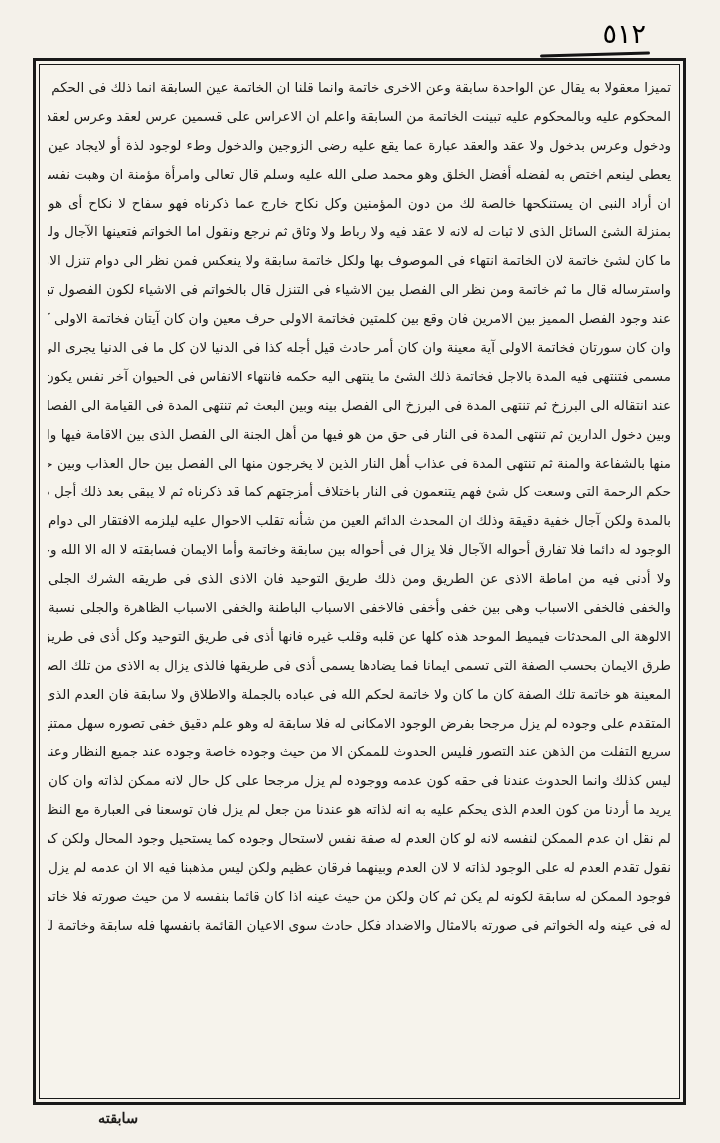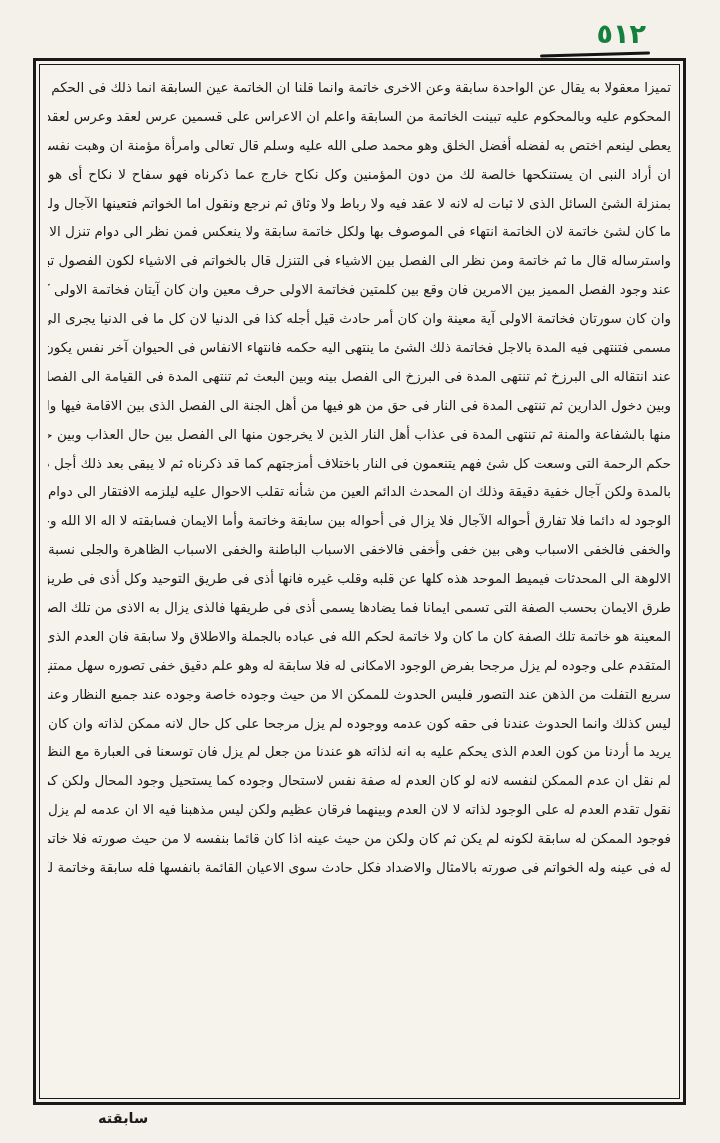--- a/index.html
+++ b/index.html
@@ -12,22 +12,22 @@
     position: relative;
     background: #f4f1ea;
     font-family: "DejaVu Sans", sans-serif;
     overflow: hidden;
   }
   .page-number {
     position: absolute;
     top: 18px;
     right: 74px;
     font-size: 27px;
-    font-weight: bold;
-    color: #15803d;
+    font-weight: normal;
+    color: #000000;
     direction: rtl;
     letter-spacing: 1px;
   }
   .page-number-rule {
     position: absolute;
     top: 53px;
     right: 70px;
     width: 110px;
     height: 3px;
     background: #151515;
@@ -67,49 +67,52 @@
     text-align-last: justify;
   }
   .catchword {
     position: absolute;
     top: 1110px;
     left: 98px;
     font-size: 14.5px;
     font-weight: bold;
     color: #1d1c1a;
     direction: rtl;
+    font-family: Liberation Serif, serif;
   }
 </style>
 </head>
 <body>
 
 <div class="page">
 
   <div class="page-number">٥١٢</div>
   <div class="page-number-rule"></div>
 
   <div class="frame-outer">
     <div class="frame-inner">
       <div class="text-block">
         <div class="text-line">تميزا معقولا به يقال عن الواحدة سابقة وعن الاخرى خاتمة وانما قلنا ان الخاتمة عين السابقة انما ذلك فى الحكم على</div>
         <div class="text-line">المحكوم عليه وبالمحكوم عليه تبينت الخاتمة من السابقة واعلم ان الاعراس على قسمين عرس لعقد وعرس لعقد</div>
+        <div class="text-line">ودخول وعرس بدخول ولا عقد والعقد عبارة عما يقع عليه رضى الزوجين والدخول وطء لوجود لذة أو لايجاد عين</div>
         <div class="text-line">يعطى لينعم اختص به لفضله أفضل الخلق وهو محمد صلى الله عليه وسلم قال تعالى وامرأة مؤمنة ان وهبت نفسها للنبى</div>
         <div class="text-line">ان أراد النبى ان يستنكحها خالصة لك من دون المؤمنين وكل نكاح خارج عما ذكرناه فهو سفاح لا نكاح أى هو</div>
         <div class="text-line">بمنزلة الشئ السائل الذى لا ثبات له لانه لا عقد فيه ولا رباط ولا وثاق ثم نرجع ونقول اما الخواتم فتعينها الآجال ولولا ذلك</div>
         <div class="text-line">ما كان لشئ خاتمة لان الخاتمة انتهاء فى الموصوف بها ولكل خاتمة سابقة ولا ينعكس فمن نظر الى دوام تنزل الامر الالهى</div>
         <div class="text-line">واسترساله قال ما ثم خاتمة ومن نظر الى الفصل بين الاشياء فى التنزل قال بالخواتم فى الاشياء لكون الفصول تبينها مثال</div>
         <div class="text-line">عند وجود الفصل المميز بين الامرين فان وقع بين كلمتين فخاتمة الاولى حرف معين وان كان آيتان فخاتمة الاولى كلمة معينة</div>
         <div class="text-line">وان كان سورتان فخاتمة الاولى آية معينة وان كان أمر حادث قيل أجله كذا فى الدنيا لان كل ما فى الدنيا يجرى الى أجل</div>
         <div class="text-line">مسمى فتنتهى فيه المدة بالاجل فخاتمة ذلك الشئ ما ينتهى اليه حكمه فانتهاء الانفاس فى الحيوان آخر نفس يكون منه</div>
         <div class="text-line">عند انتقاله الى البرزخ ثم تنتهى المدة فى البرزخ الى الفصل بينه وبين البعث ثم تنتهى المدة فى القيامة الى الفصل بينها</div>
         <div class="text-line">وبين دخول الدارين ثم تنتهى المدة فى النار فى حق من هو فيها من أهل الجنة الى الفصل الذى بين الاقامة فيها والخروج</div>
         <div class="text-line">منها بالشفاعة والمنة ثم تنتهى المدة فى عذاب أهل النار الذين لا يخرجون منها الى الفصل بين حال العذاب وبين حصول</div>
         <div class="text-line">حكم الرحمة التى وسعت كل شئ فهم يتنعمون فى النار باختلاف أمزجتهم كما قد ذكرناه ثم لا يبقى بعد ذلك أجل ظاهر</div>
         <div class="text-line">بالمدة ولكن آجال خفية دقيقة وذلك ان المحدث الدائم العين من شأنه تقلب الاحوال عليه ليلزمه الافتقار الى دوام</div>
         <div class="text-line">الوجود له دائما فلا تفارق أحواله الآجال فلا يزال فى أحواله بين سابقة وخاتمة وأما الايمان فسابقته لا اله الا الله وخاتمته</div>
+        <div class="text-line">ولا أدنى فيه من اماطة الاذى عن الطريق ومن ذلك طريق التوحيد فان الاذى الذى فى طريقه الشرك الجلى</div>
         <div class="text-line">والخفى فالخفى الاسباب وهى بين خفى وأخفى فالاخفى الاسباب الباطنة والخفى الاسباب الظاهرة والجلى نسبة</div>
         <div class="text-line">الالوهة الى المحدثات فيميط الموحد هذه كلها عن قلبه وقلب غيره فانها أذى فى طريق التوحيد وكل أذى فى طريق من</div>
         <div class="text-line">طرق الايمان بحسب الصفة التى تسمى ايمانا فما يضادها يسمى أذى فى طريقها فالذى يزال به الاذى من تلك الصفة</div>
         <div class="text-line">المعينة هو خاتمة تلك الصفة كان ما كان ولا خاتمة لحكم الله فى عباده بالجملة والاطلاق ولا سابقة فان العدم الذى للممكن</div>
         <div class="text-line">المتقدم على وجوده لم يزل مرجحا بفرض الوجود الامكانى له فلا سابقة له وهو علم دقيق خفى تصوره سهل ممتنع لانه</div>
         <div class="text-line">سريع التفلت من الذهن عند التصور فليس الحدوث للممكن الا من حيث وجوده خاصة وجوده عند جميع النظار وعندنا</div>
         <div class="text-line">ليس كذلك وانما الحدوث عندنا فى حقه كون عدمه ووجوده لم يزل مرجحا على كل حال لانه ممكن لذاته وان كان</div>
         <div class="text-line">يريد ما أردنا من كون العدم الذى يحكم عليه به انه لذاته هو عندنا من جعل لم يزل فان توسعنا فى العبارة مع النظار</div>
         <div class="text-line">لم نقل ان عدم الممكن لنفسه لانه لو كان العدم له صفة نفس لاستحال وجوده كما يستحيل وجود المحال ولكن كما</div>
         <div class="text-line">نقول تقدم العدم له على الوجود لذاته لا لان العدم وبينهما فرقان عظيم ولكن ليس مذهبنا فيه الا ان عدمه لم يزل مرجحا</div>

